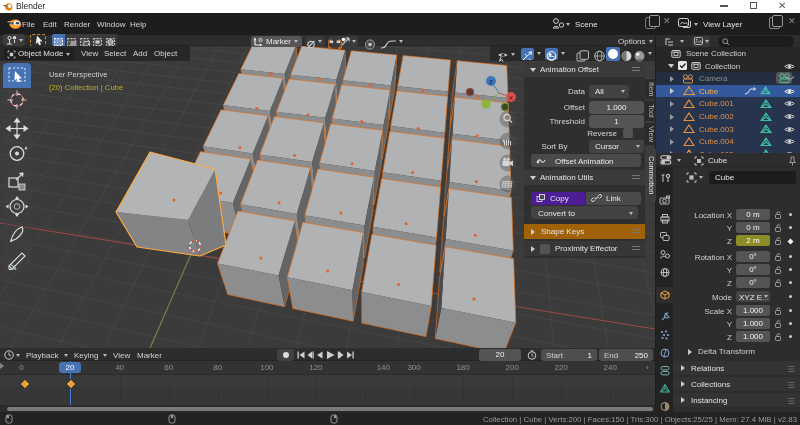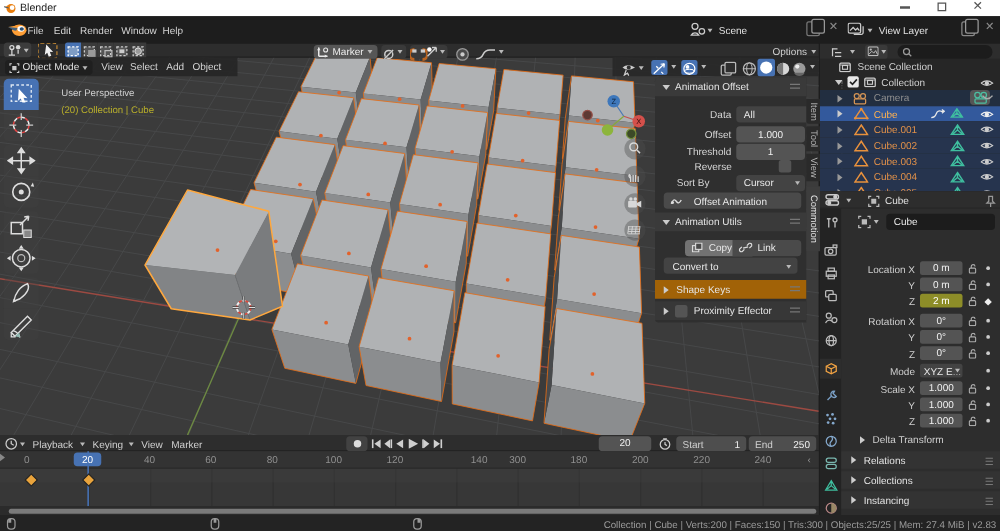--- a/index.html
+++ b/index.html
@@ -595,50 +595,50 @@
 
 <div class="abs" style="left:524px;top:62px;width:121px;height:196px;background:#2e2e2ef2;border-radius:3px 0 0 3px;font-size:8px;color:#d6d6d6">
 
   <div class="abs" style="left:0;top:0;width:121px;height:15px;background:#3a3a3a;border-radius:3px 0 0 0">
     <span class="tri-d" style="position:absolute;left:6px;top:5.5px"></span>
     <div class="abs" style="left:16px;top:3px;color:#e4e4e4">Animation Offset</div>
     <div class="abs" style="left:108px;top:5px;width:8px;height:1.2px;background:#777"></div>
     <div class="abs" style="left:108px;top:8px;width:8px;height:1.2px;background:#777"></div>
   </div>
   <div class="abs" style="left:0px;top:25px;width:61px;text-align:right">Data</div>
-  <div class="abs" style="left:65px;top:23px;width:67px;height:13px;background:#434343;border-radius:3px">
+  <div class="abs" style="left:65px;top:23px;width:40px;height:13px;background:#434343;border-radius:3px">
     <div class="abs" style="left:6px;top:2px;color:#e8e8e8">All</div>
     <span class="chev" style="position:absolute;right:4px;top:5px"></span>
   </div>
   <div class="abs" style="left:0px;top:41px;width:61px;text-align:right">Offset</div>
   <div class="abs" style="left:65px;top:38.5px;width:55px;height:13px;background:#545454;border-radius:3px;text-align:center;color:#f0f0f0;line-height:13px">1.000</div>
   <div class="abs" style="left:0px;top:55px;width:61px;text-align:right">Threshold</div>
   <div class="abs" style="left:65px;top:52.5px;width:55px;height:13px;background:#545454;border-radius:3px;text-align:center;color:#f0f0f0;line-height:13px">1</div>
-  <div class="abs" style="left:0px;top:67px;width:93px;text-align:center">Reverse</div>
+  <div class="abs" style="left:0px;top:67px;width:93px;text-align:right">Reverse</div>
   <div class="abs" style="left:99px;top:65.5px;width:10px;height:10px;background:#545454;border-radius:2px"></div>
   <div class="abs" style="left:0px;top:80px;width:61px;text-align:center">Sort By</div>
   <div class="abs" style="left:65px;top:78px;width:55px;height:13px;background:#434343;border-radius:3px">
     <div class="abs" style="left:6px;top:2px;color:#e8e8e8">Cursor</div>
     <span class="chev" style="position:absolute;right:4px;top:5px"></span>
   </div>
   <div class="abs" style="left:7px;top:92px;width:110px;height:13px;background:#4a4a4a;border-radius:3px">
     <svg class="abs" style="left:5px;top:2.5px" width="12" height="8" viewBox="0 0 12 8">
           <path d="M1 6 Q3 1 5 4 T9 3" stroke="#ddd" stroke-width="1.1" fill="none"></path>
           <circle cx="2" cy="5" r="1.2" fill="#ddd"></circle>
         </svg>
     <div class="abs" style="left:24px;top:2.5px;color:#e8e8e8">Offset Animation</div>
   </div>
 
   <div class="abs" style="left:0;top:108px;width:121px;height:15px;background:#3a3a3a">
     <span class="tri-d" style="position:absolute;left:6px;top:5.5px"></span>
     <div class="abs" style="left:16px;top:3px;color:#e4e4e4">Animation Utils</div>
     <div class="abs" style="left:108px;top:5px;width:8px;height:1.2px;background:#777"></div>
     <div class="abs" style="left:108px;top:8px;width:8px;height:1.2px;background:#777"></div>
   </div>
-  <div class="abs" style="left:24px;top:129.5px;width:54px;height:13px;background:#737373;border-radius:3px 0 0 3px">
+  <div class="abs" style="left:7px;top:129.5px;width:54px;height:13px;background:#4c1d95;border-radius:3px 0 0 3px">
     <svg class="abs" style="left:5px;top:2.5px" width="10" height="8" viewBox="0 0 10 8">
           <rect x="1" y="2.5" width="5" height="5" fill="none" stroke="#ddd" stroke-width="0.9"></rect>
           <rect x="3.5" y="0.5" width="5" height="5" fill="#4a4a4a" stroke="#ddd" stroke-width="0.9"></rect>
         </svg>
     <div class="abs" style="left:19px;top:2.5px;color:#e8e8e8">Copy</div>
   </div>
   <div class="abs" style="left:62px;top:129.5px;width:55px;height:13px;background:#4a4a4a;border-radius:0 3px 3px 0">
     <svg class="abs" style="left:5px;top:2.5px" width="11" height="8" viewBox="0 0 11 8">
           <path d="M4.5 5.5 L2.5 7.5 A1.8 1.8 0 0 1 0.5 5.5 L2.5 3.5 M6.5 2.5 L8.5 0.5 A1.8 1.8 0 0 1 10.5 2.5 L8.5 4.5 M3.5 4.5 L7.5 3.5" stroke="#ddd" stroke-width="1" fill="none"></path>
         </svg>

